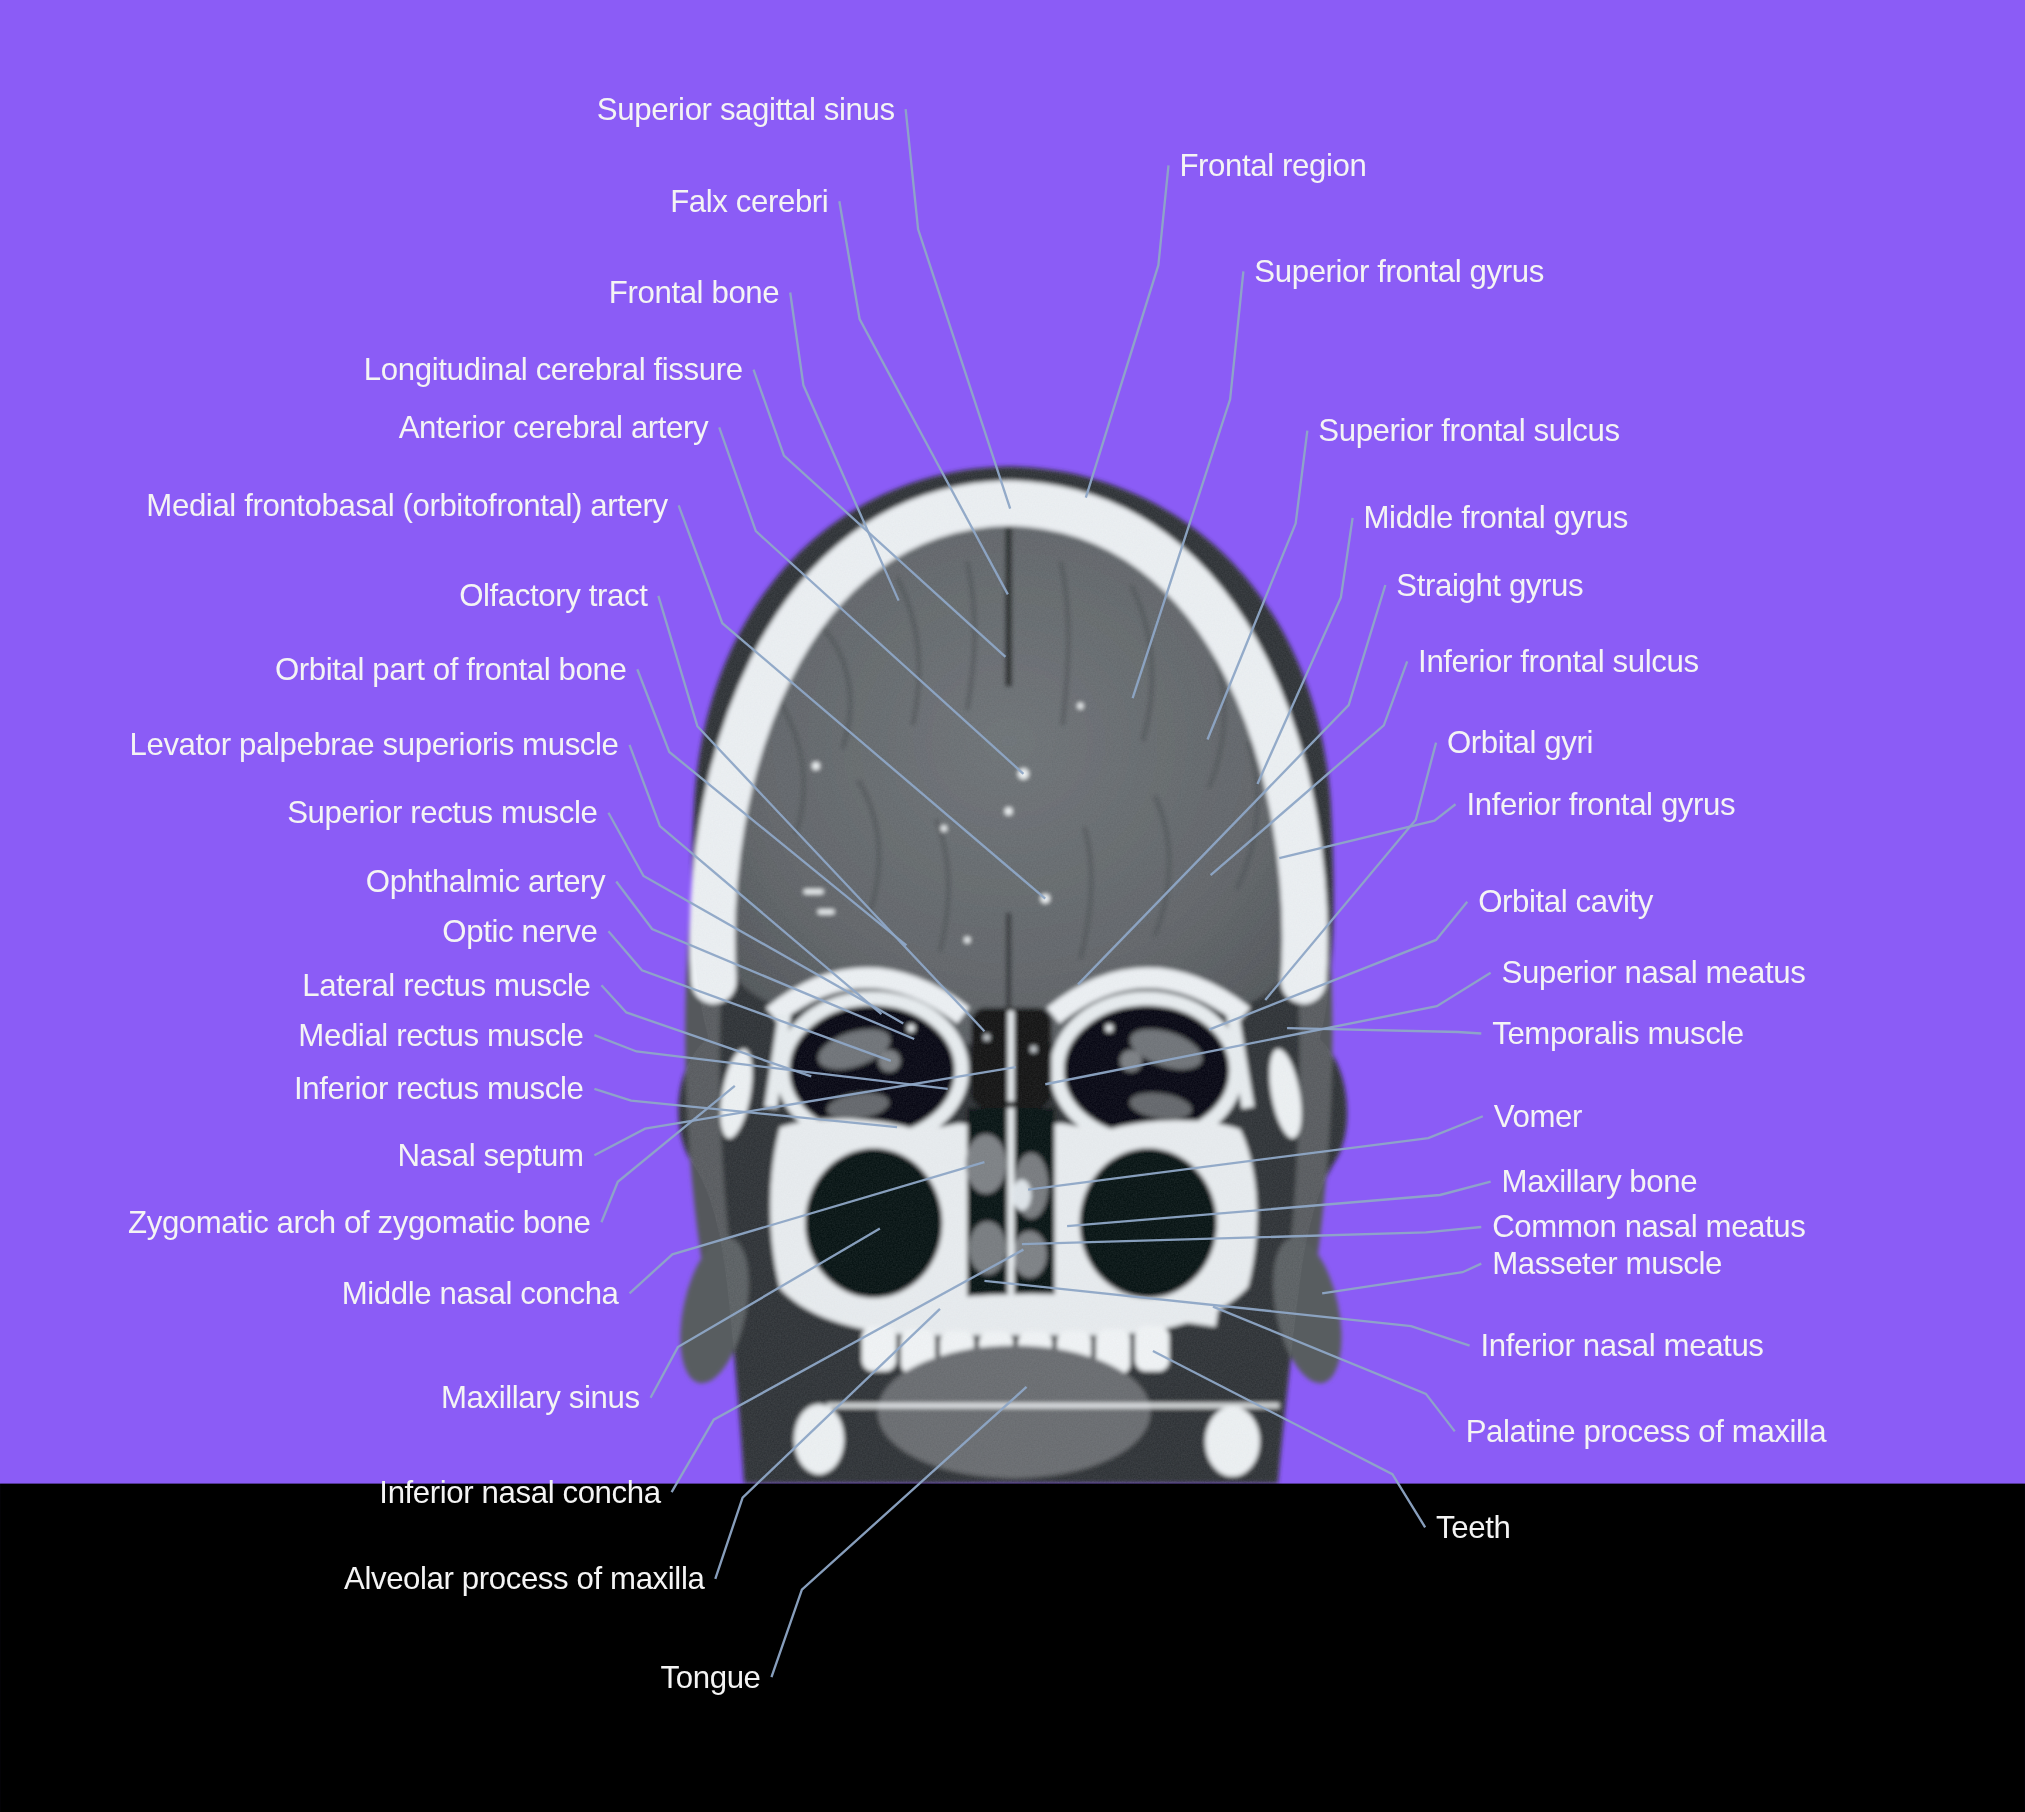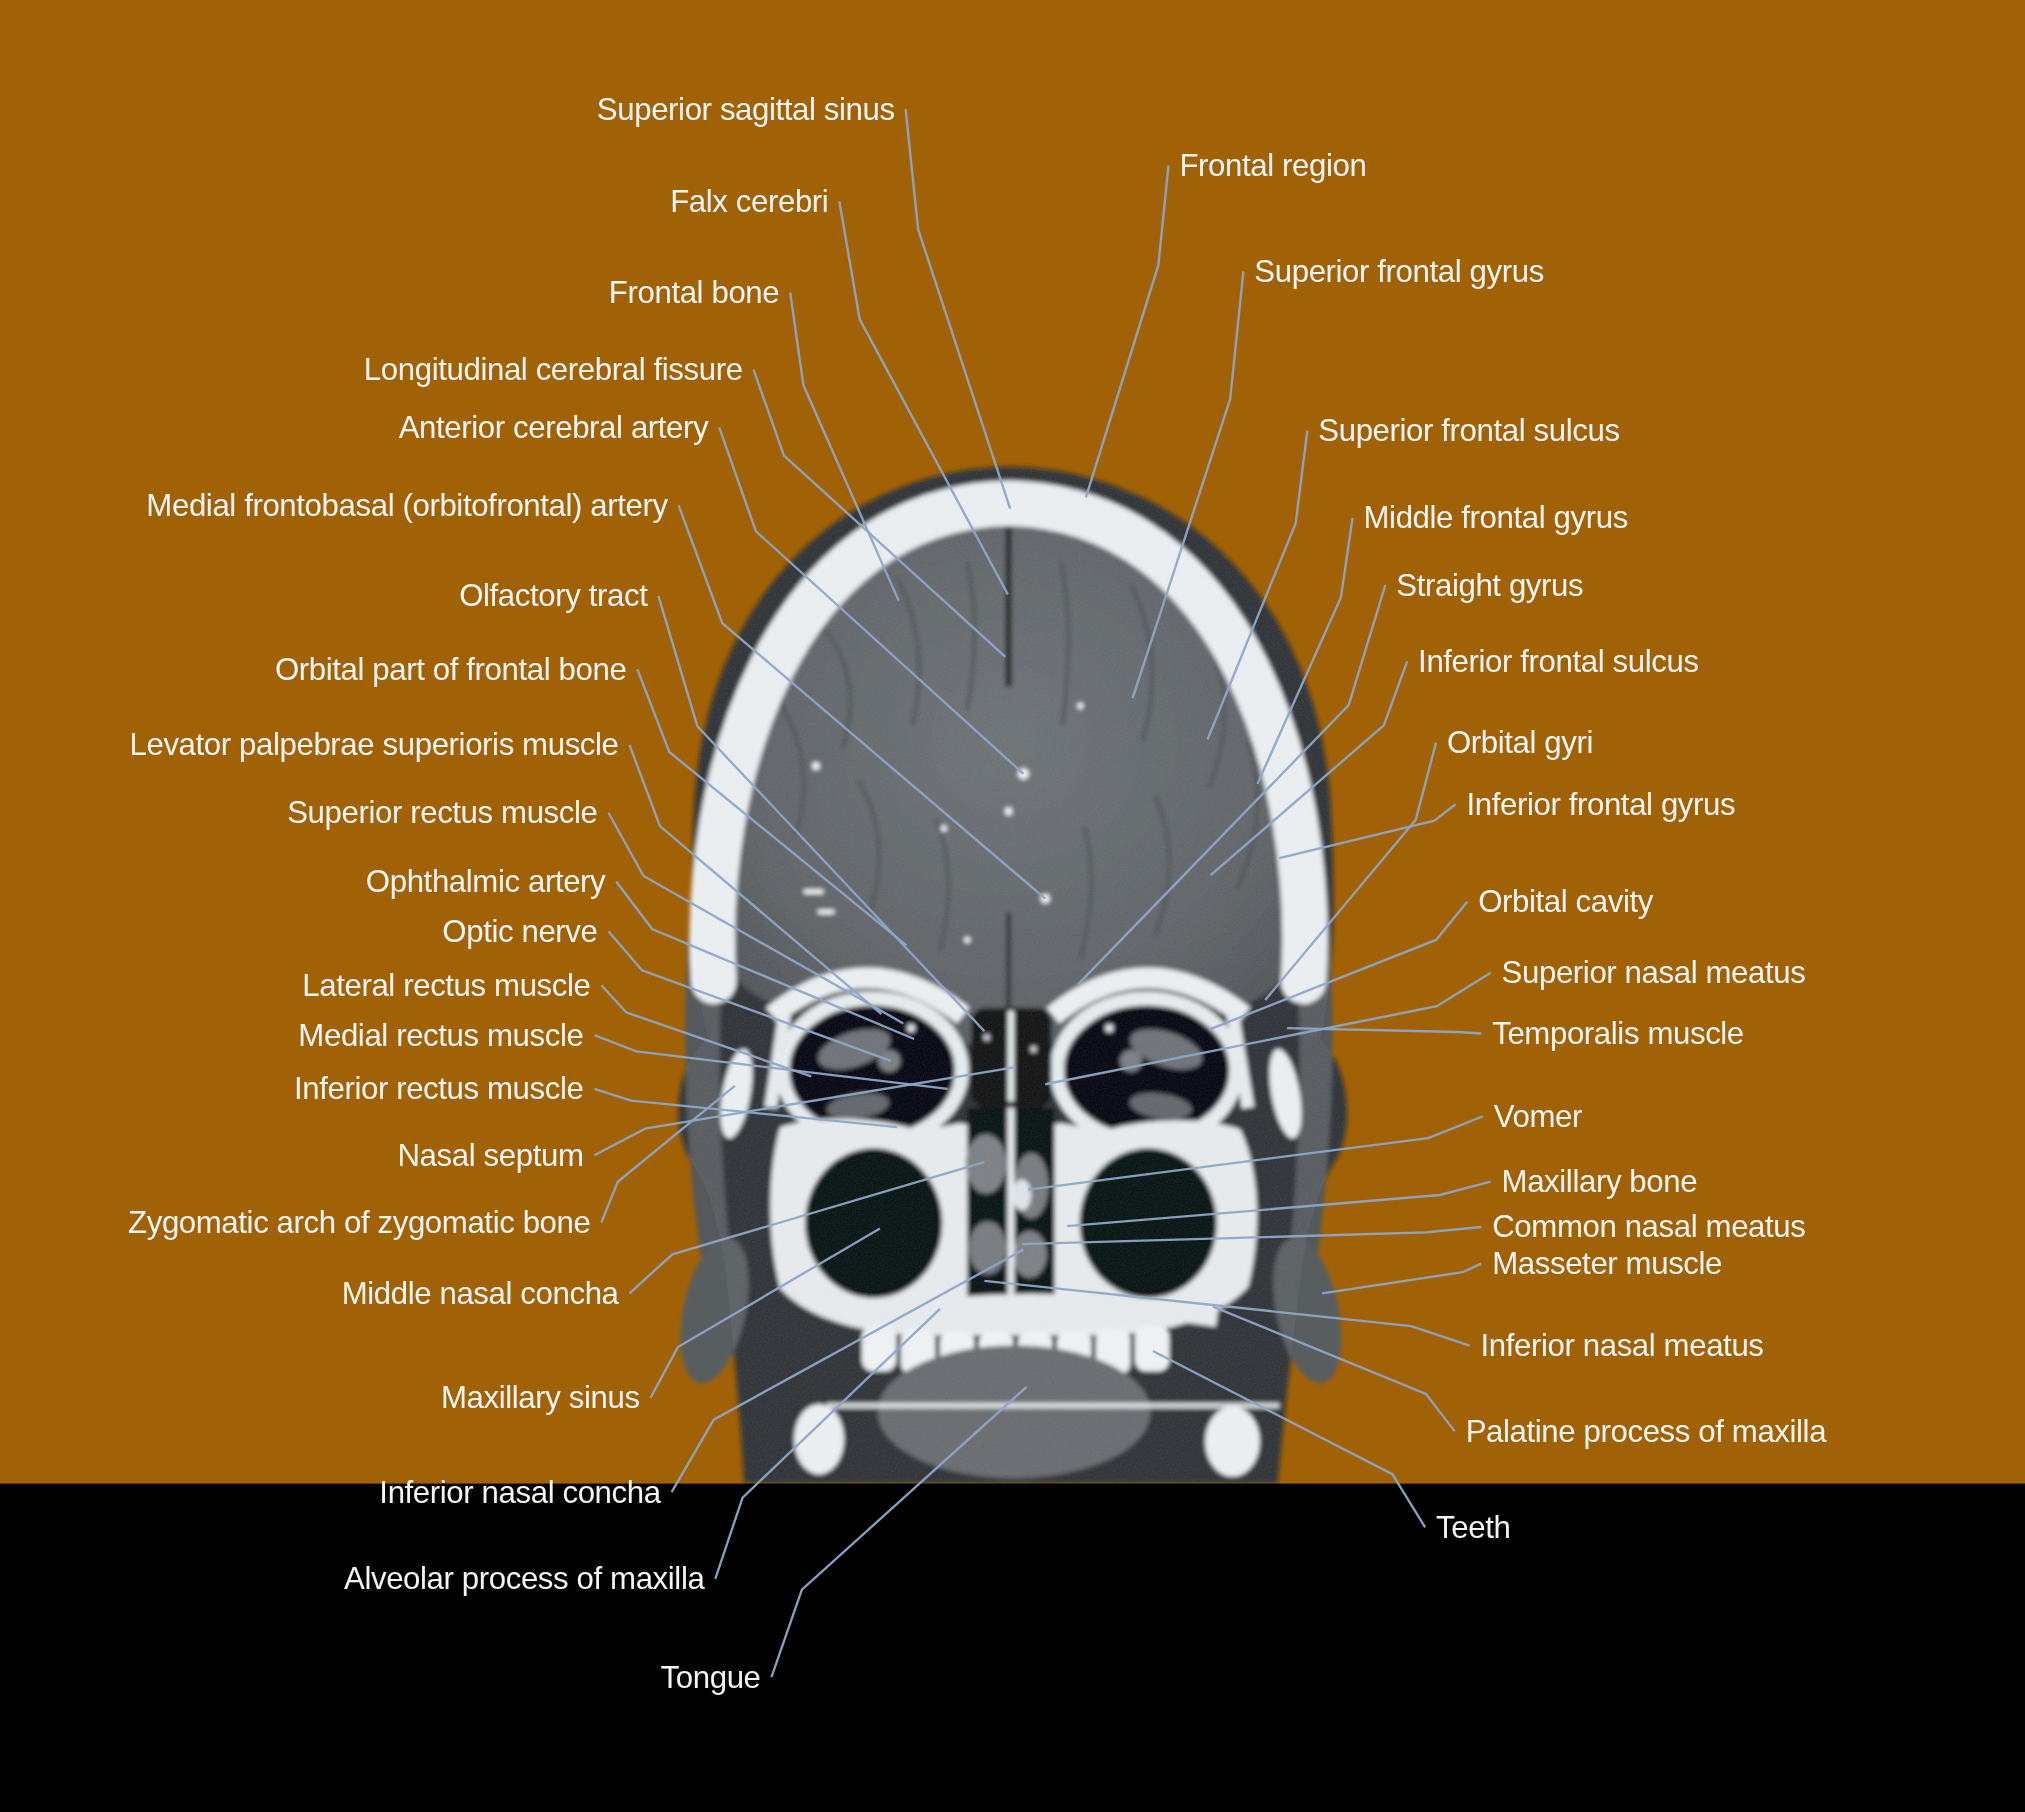--- a/index.html
+++ b/index.html
@@ -1,17 +1,17 @@
 <!DOCTYPE html>
 <html style="font-size:12.5px"><head>
 <meta charset="utf-8">
 <style>
   html,body{margin:0;padding:0;background:#000;}
   body{width:2025px;height:1812px;overflow:hidden;font-family:"Liberation Sans",sans-serif;}
-  .stage{position:relative;width:2025px;height:1812px;background:#a16207;}
+  .stage{position:relative;width:2025px;height:1812px;background:#8b5cf6;}
   svg{display:block}
   .lbl{fill:#f4f4f4;font-size:40px;letter-spacing:-0.5px;}
   .lbl.left{text-anchor:end;}
   .lbl.right{text-anchor:start;}
   .leader{fill:none;stroke-width:3px;opacity:0.95;}
 </style>
 </head>
 <body>
 
 <div class="stage">

